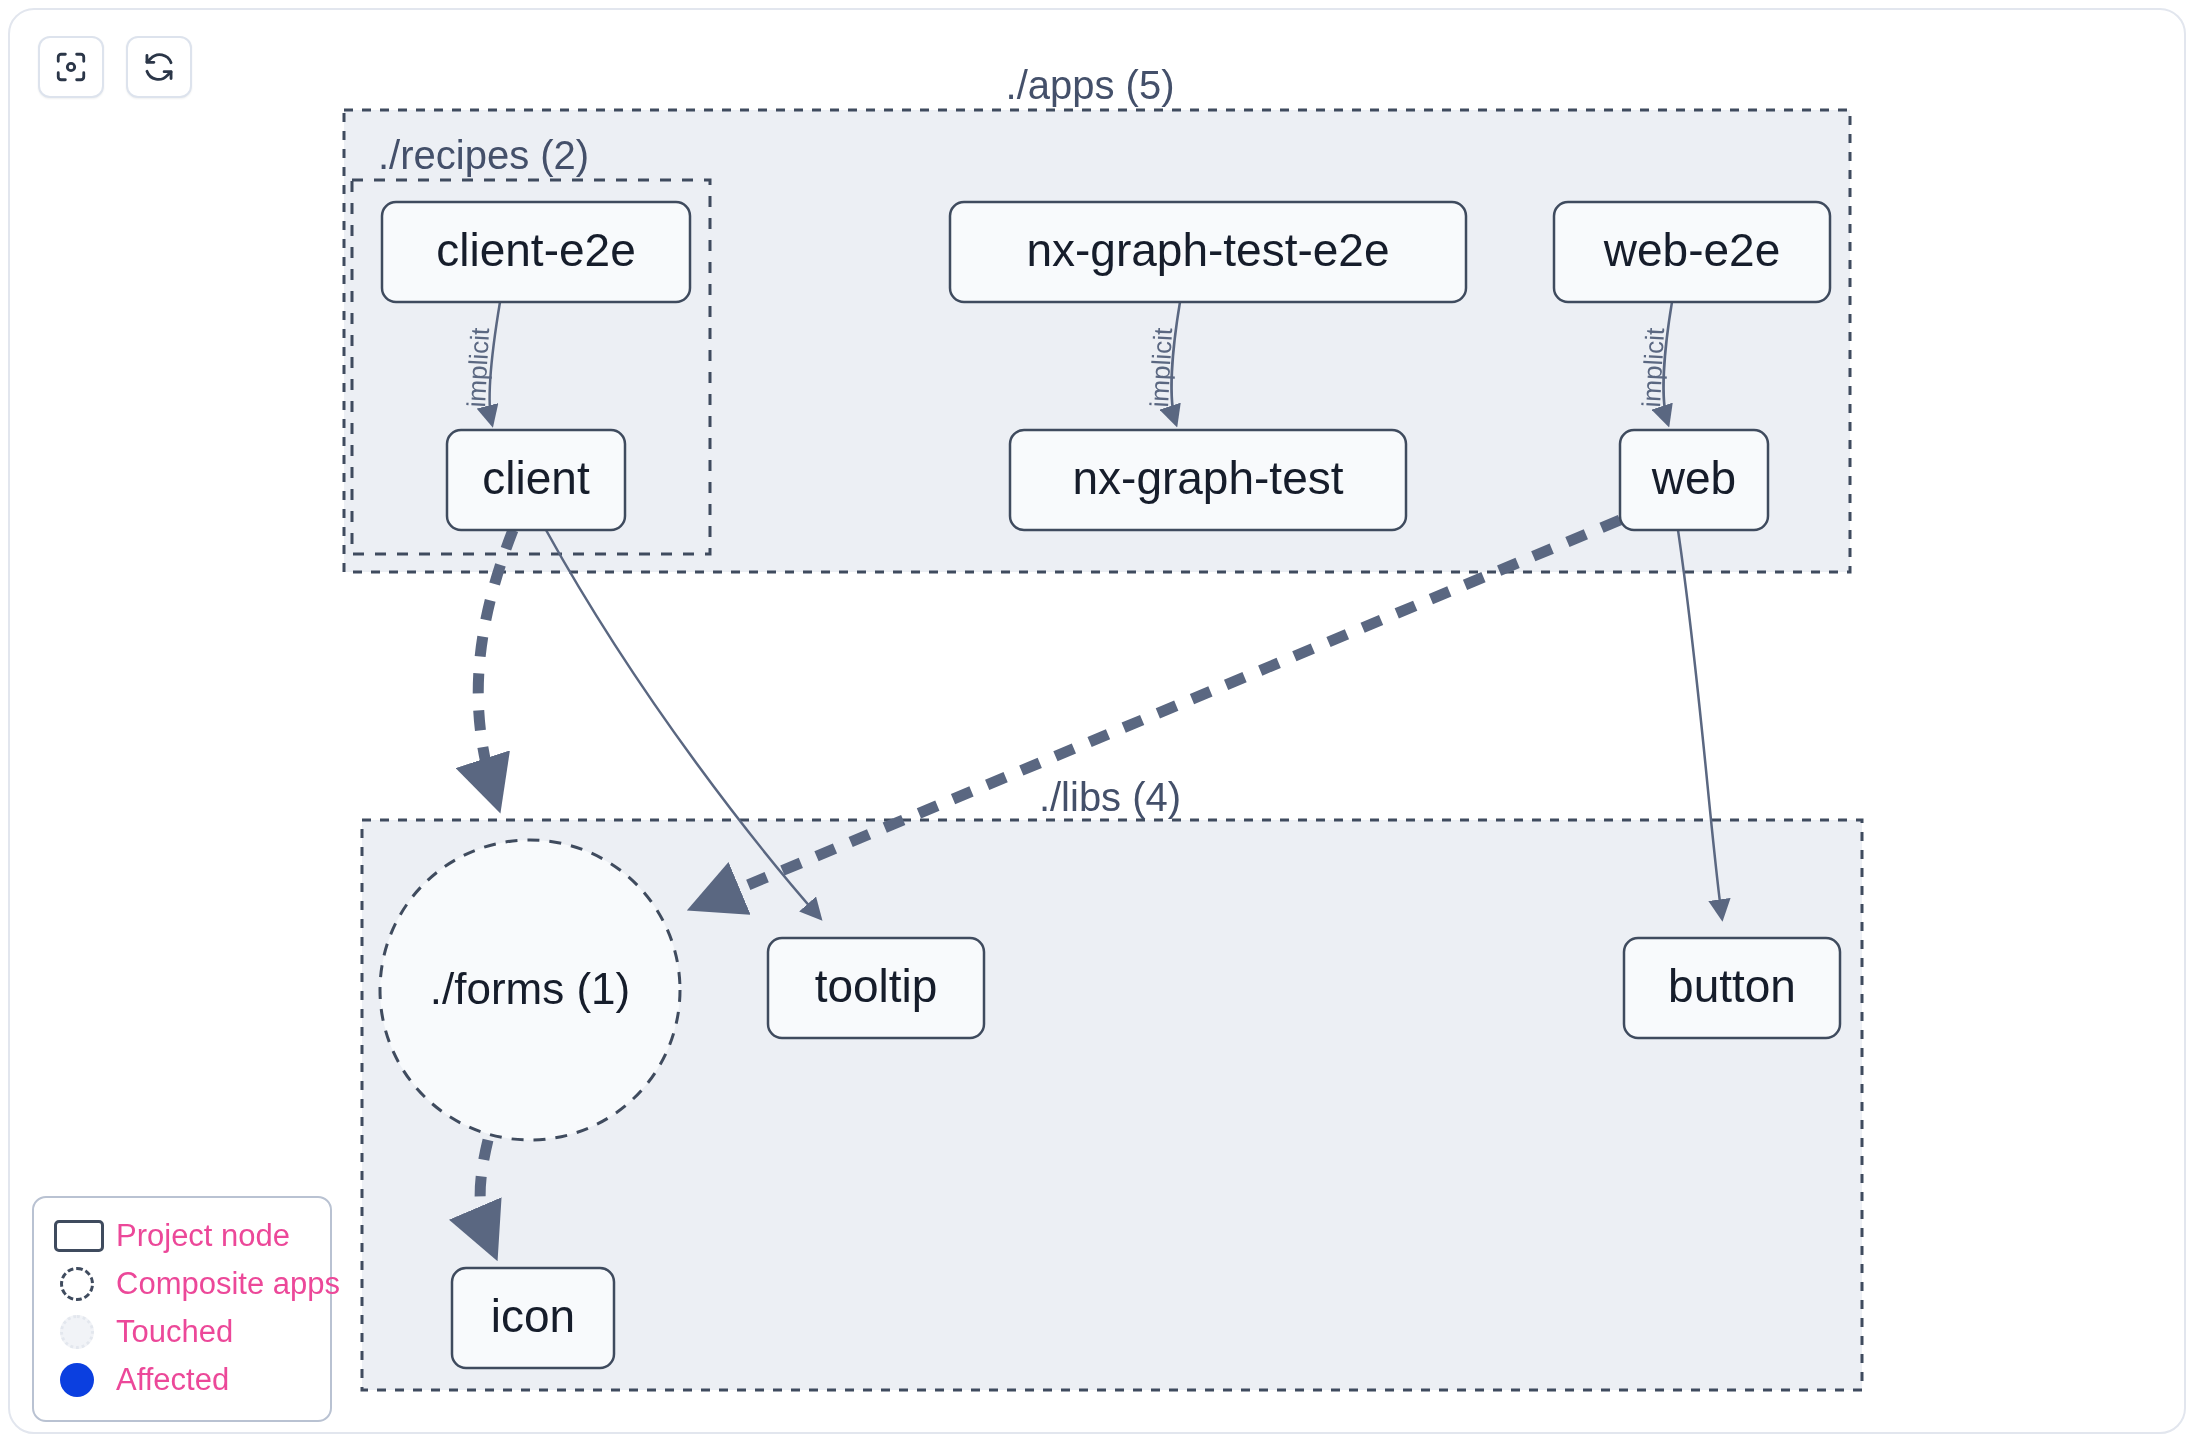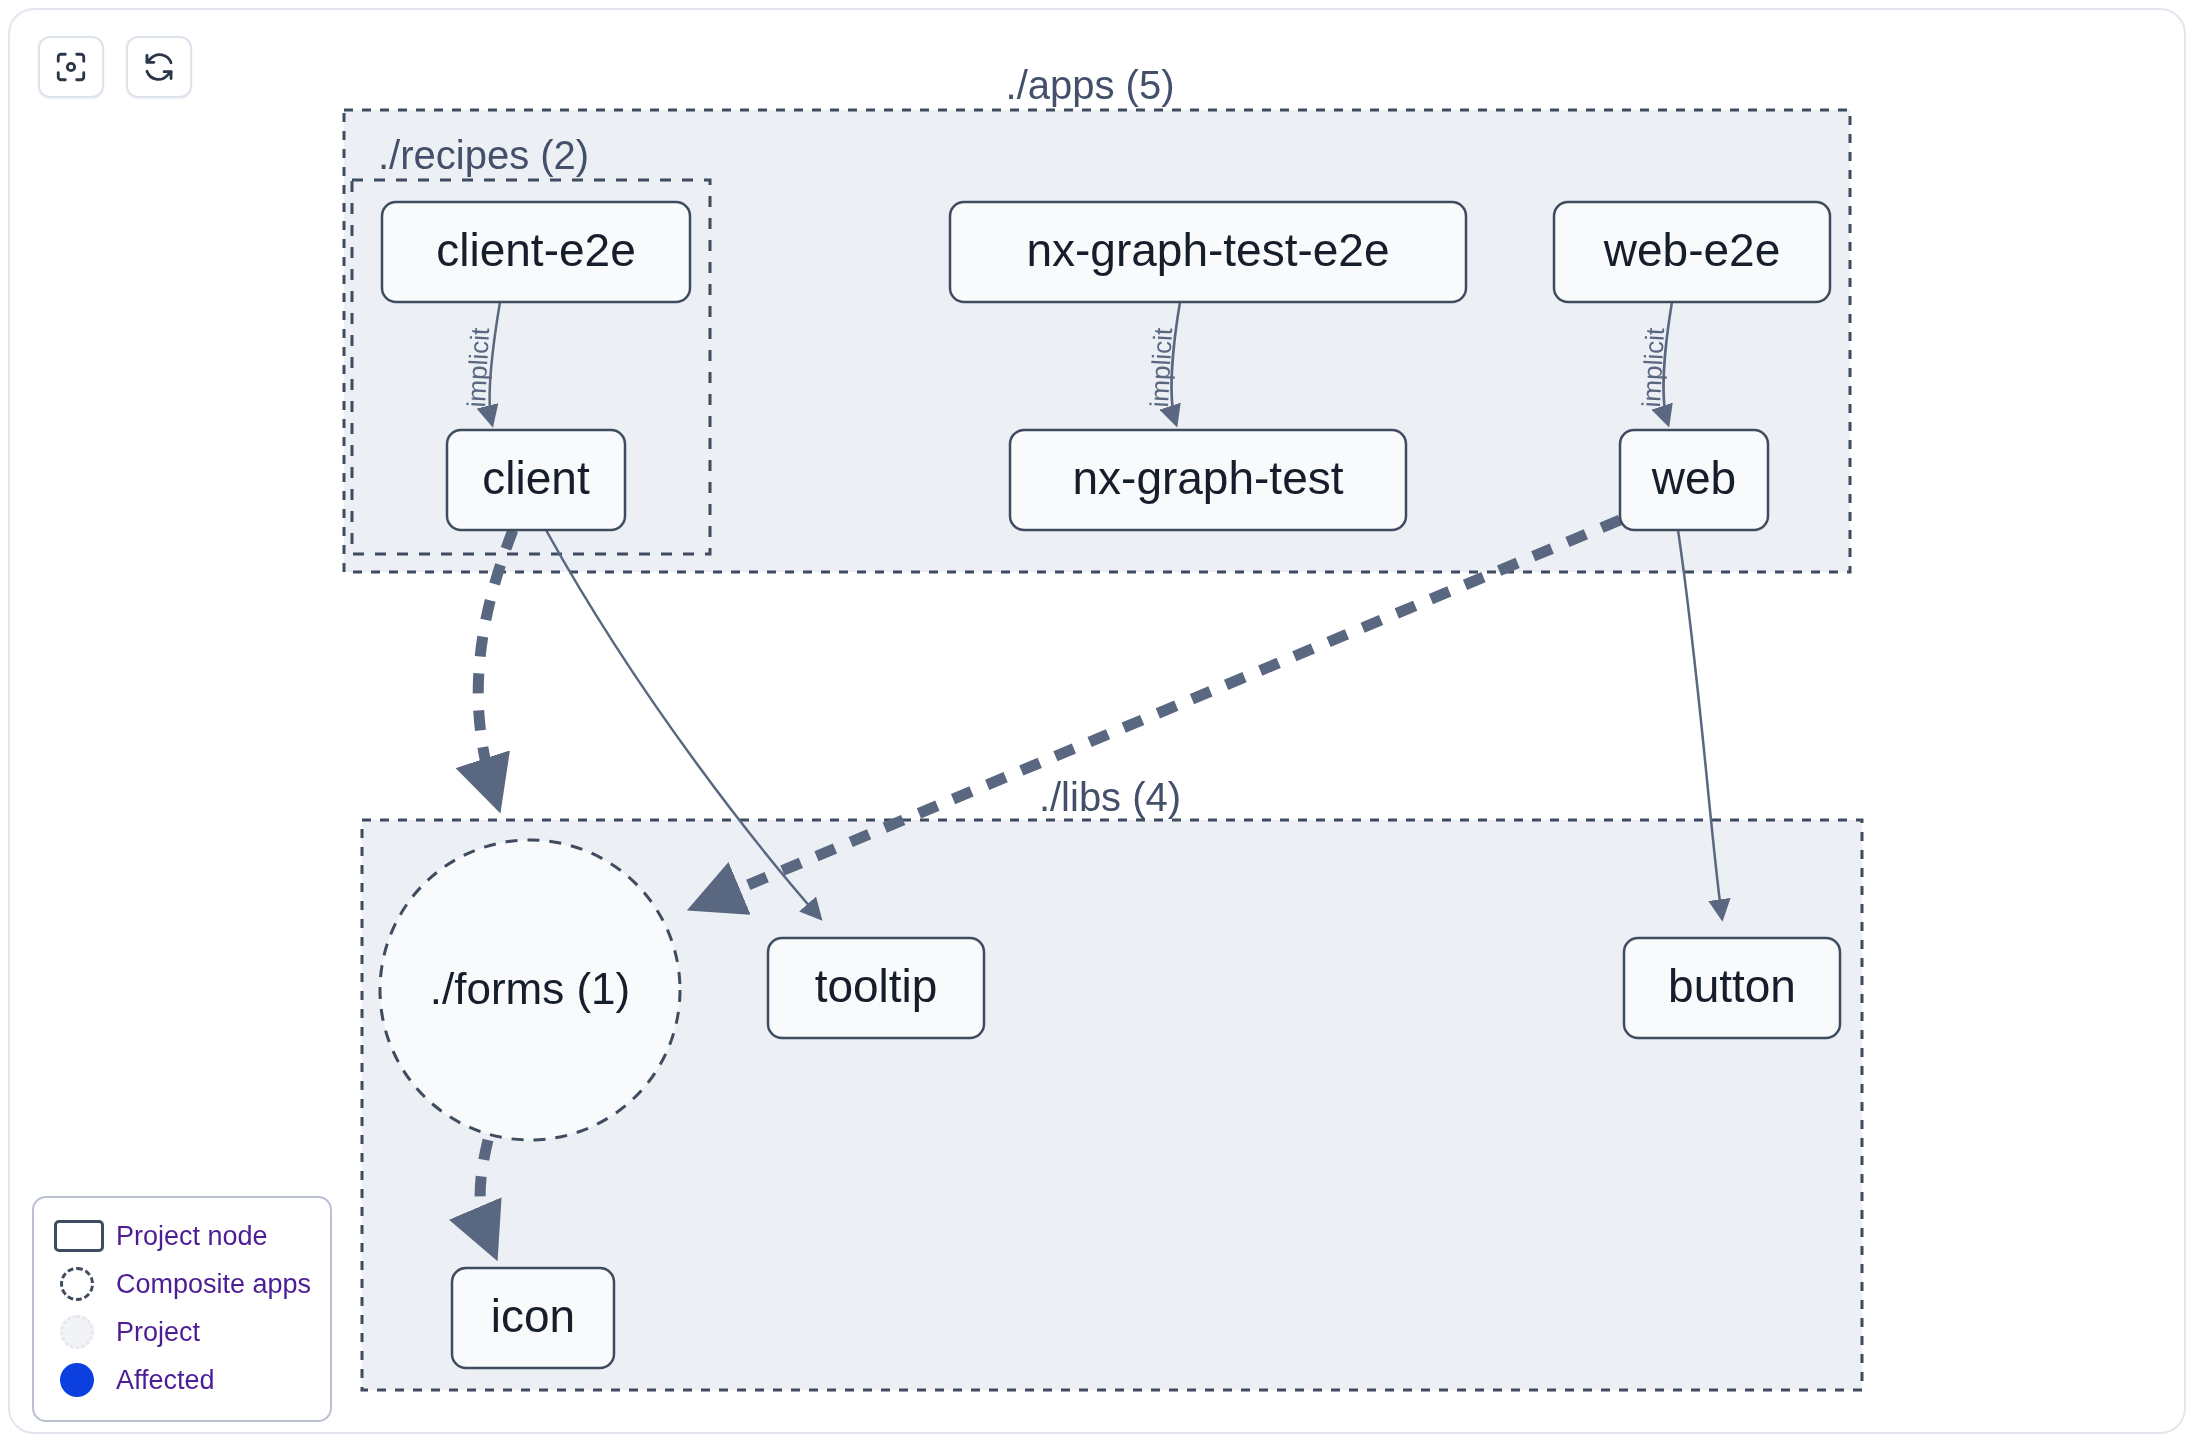--- a/index.html
+++ b/index.html
@@ -156,22 +156,22 @@
   }
   .legend-swatch {
     width: 62px;
     flex: 0 0 62px;
     display: flex;
     align-items: center;
     justify-content: flex-start;
   }
   .legend-text {
     font-family: "Liberation Sans", sans-serif;
-    font-size: 27px;
-    color: #4c1d95;
+    font-size: 31px;
+    color: #ec4899;
     white-space: nowrap;
   }
   .sw-project {
     width: 50px;
     height: 32px;
     border: 3px solid #3f4b5e;
     border-radius: 5px;
     background: #ffffff;
     box-sizing: border-box;
   }
@@ -358,21 +358,21 @@
       <span class="legend-swatch">
         <span class="sw-composite"></span>
       </span>
       <span class="legend-text">Composite apps</span>
     </div>
 
     <div class="legend-row">
       <span class="legend-swatch">
         <span class="sw-affected"></span>
       </span>
-      <span class="legend-text">Project</span>
+      <span class="legend-text">Touched</span>
     </div>
 
     <div class="legend-row">
       <span class="legend-swatch">
         <span class="sw-touched"></span>
       </span>
       <span class="legend-text">Affected</span>
     </div>
   </div>
 

